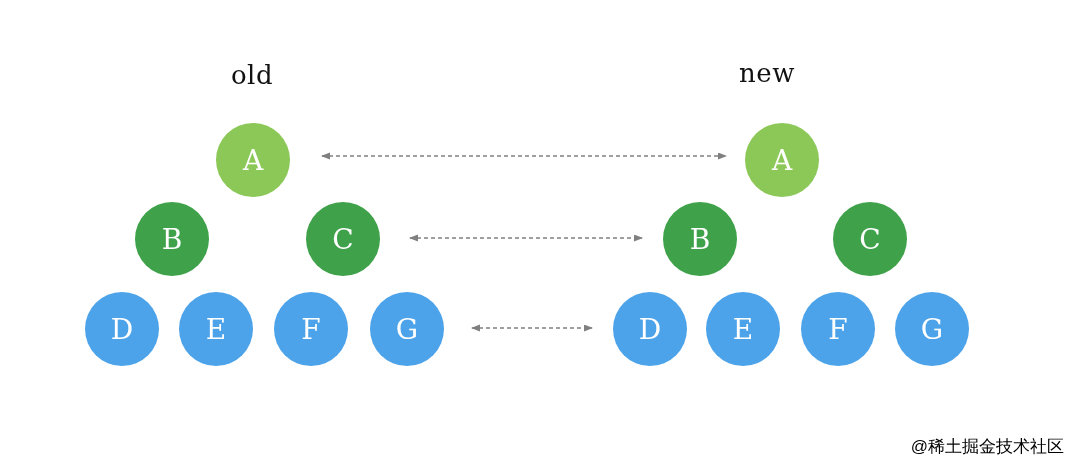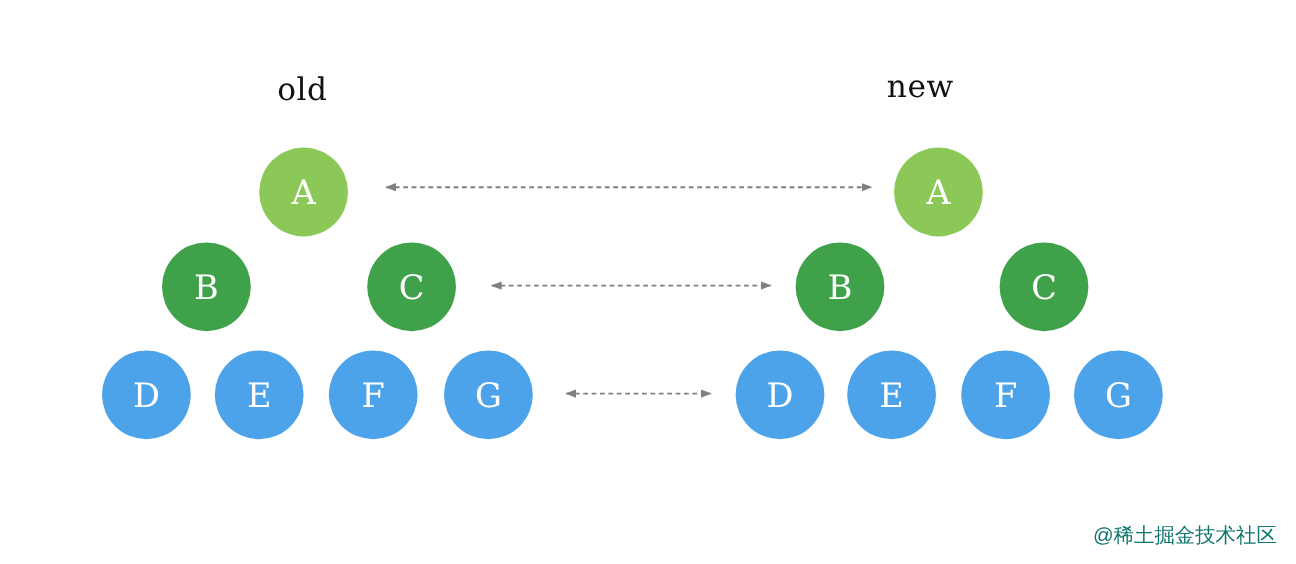--- a/index.html
+++ b/index.html
@@ -39,21 +39,21 @@
     position: absolute;
     left: 0; top: 0;
     width: 1080px; height: 470px;
     pointer-events: none;
   }
   .watermark {
     position: absolute;
     right: 16px;
     bottom: 12px;
     font-size: 17px;
-    color: #0f766e;
+    color: #000000;
     font-family: "Liberation Sans", sans-serif;
   }
 </style>
 </head>
 <body>
 
 <div class="canvas">
 
   <div class="tree-label" style="left:252px; top:60px;">old</div>
   <div class="tree-label" style="left:767px; top:58px;">new</div>

